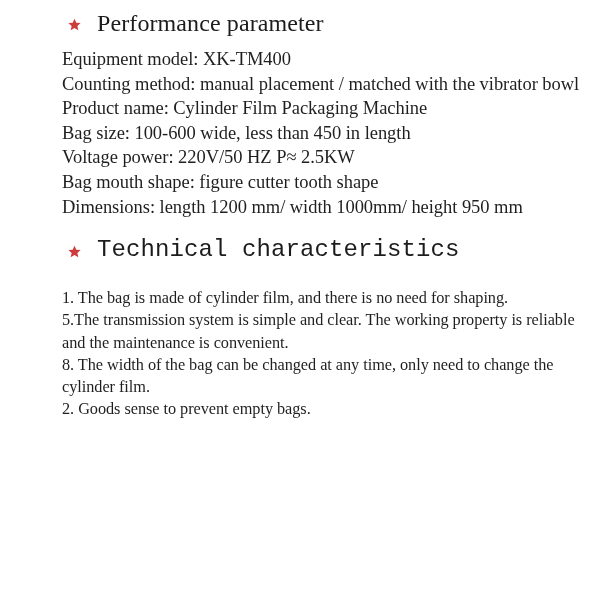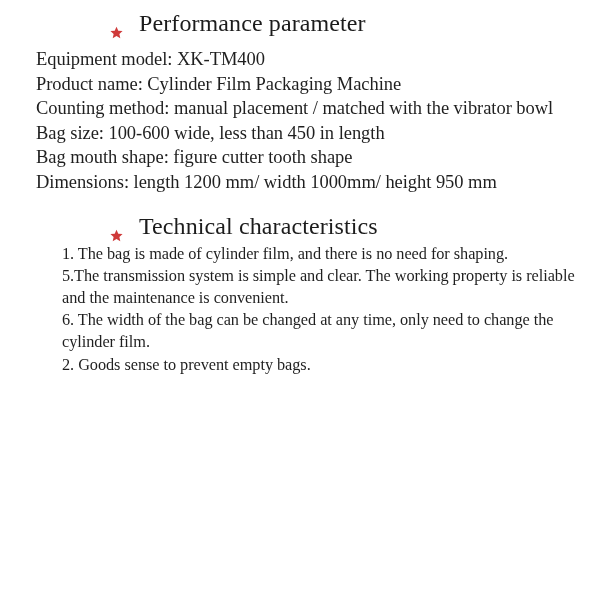--- a/index.html
+++ b/index.html
@@ -22,22 +22,22 @@
     left: 0;
     top: 0;
     width: 600px;
     height: 600px;
     box-sizing: border-box;
   }
 
   
   .section-heading {
     display: flex;
-    align-items: flex-end;
-    padding-left: 110px;
+    align-items: center;
+    padding-left: 68px;
   }
   .star-icon {
     display: inline-block;
     width: 13px;
     height: 13px;
     flex: 0 0 13px;
     line-height: 0;
     margin-right: 16px;
     position: relative;
     top: 1px;
@@ -51,81 +51,82 @@
     font-size: 24px;
     line-height: 30px;
     font-weight: normal;
     letter-spacing: 0.1px;
     color: #1c1c1c;
     white-space: nowrap;
   }
 
   
   .spec-block {
-    padding-left: 36px;
+    padding-left: 62px;
     padding-right: 8px;
     margin-top: 9px;
   }
   .spec-line {
     font-size: 18.5px;
     line-height: 24.6px;
     color: #1f1f1f;
     letter-spacing: -0.05px;
     max-width: 524px;
   }
 
   
   .tech-block {
     padding-left: 62px;
     padding-right: 16px;
-    margin-top: 2px;
+    margin-top: 22px;
   }
   .tech-line {
     font-size: 16.3px;
     line-height: 22.2px;
     color: #1f1f1f;
     letter-spacing: -0.05px;
     max-width: 520px;
   }
 
   .heading-perf { margin-top: 8px; }
-  .heading-tech { margin-top: 16px; }
+  .heading-tech { margin-top: 16px; font-family: Liberation Mono, monospace; }
 </style>
 </head>
 <body>
 
 <div class="page">
 
   <div class="section-heading heading-perf">
     <span class="star-icon">
       <svg viewBox="0 0 24 24" xmlns="http://www.w3.org/2000/svg">
         <polygon points="12,1.2 15.3,8.6 23.2,9.4 17.3,14.8 19,22.6 12,18.6 5,22.6 6.7,14.8 0.8,9.4 8.7,8.6" fill="#cf3a3a"></polygon>
       </svg>
     </span>
     <span class="heading-text">Performance parameter</span>
   </div>
 
   <div class="spec-block">
     <div class="spec-line">Equipment model: XK-TM400</div>
+    <div class="spec-line">Counting method: manual placement / matched with the vibrator bowl</div>
     <div class="spec-line">Product name: Cylinder Film Packaging Machine</div>
-    <div class="spec-line">Counting method: manual placement / matched with the vibrator bowl</div>
     <div class="spec-line">Bag size: 100-600 wide, less than 450 in length</div>
+    <div class="spec-line">Voltage power: 220V/50 HZ  P≈ 2.5KW</div>
     <div class="spec-line">Bag mouth shape: figure cutter tooth shape</div>
     <div class="spec-line">Dimensions: length 1200 mm/ width 1000mm/ height 950 mm</div>
   </div>
 
   <div class="section-heading heading-tech">
     <span class="star-icon">
       <svg viewBox="0 0 24 24" xmlns="http://www.w3.org/2000/svg">
         <polygon points="12,1.2 15.3,8.6 23.2,9.4 17.3,14.8 19,22.6 12,18.6 5,22.6 6.7,14.8 0.8,9.4 8.7,8.6" fill="#cf3a3a"></polygon>
       </svg>
     </span>
     <span class="heading-text">Technical characteristics</span>
   </div>
 
   <div class="tech-block">
     <div class="tech-line">1. The bag is made of cylinder film, and there is no need for shaping.</div>
     <div class="tech-line">5.The transmission system is simple and clear. The working property is reliable and the maintenance is convenient.</div>
-    <div class="tech-line">6. The width of the bag can be changed at any time, only need to change the cylinder film.</div>
+    <div class="tech-line">8. The width of the bag can be changed at any time, only need to change the cylinder film.</div>
     <div class="tech-line">2. Goods sense to prevent empty bags.</div>
   </div>
 
 </div>
 
 </body></html>

